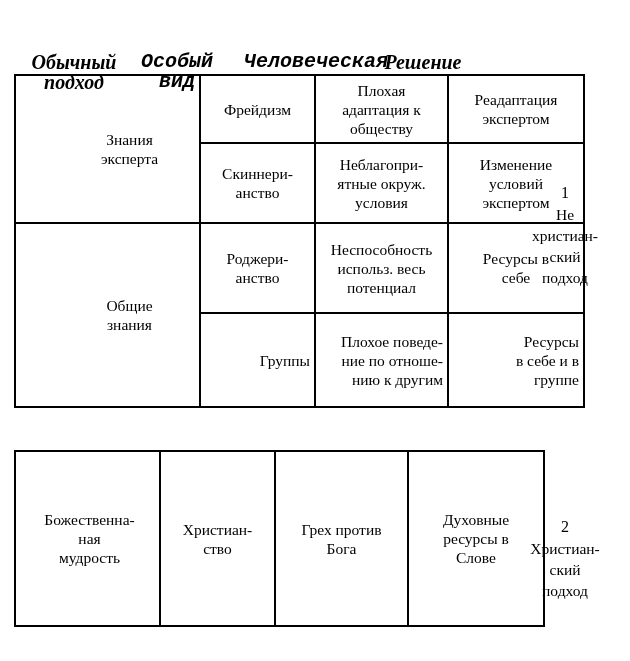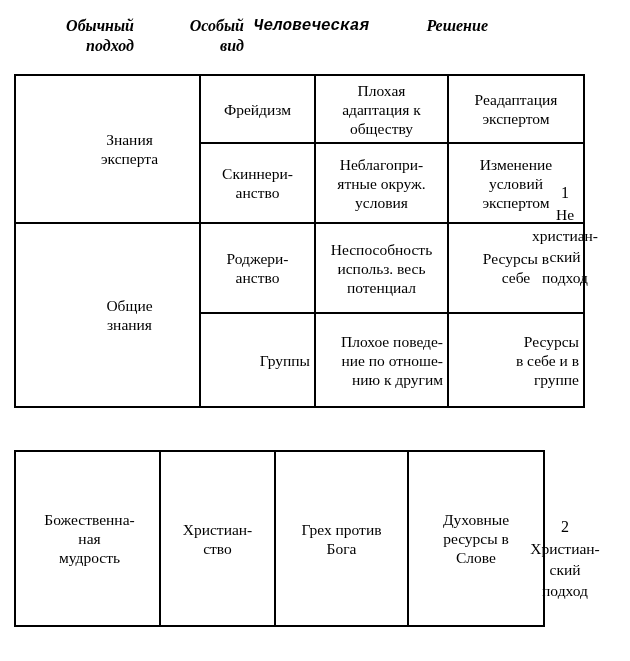--- a/index.html
+++ b/index.html
@@ -29,26 +29,27 @@
     position: absolute;
     left: 14px;
     top: 8px;
     width: 500px;
     height: 60px;
   }
   .hdr {
     position: absolute;
     font-style: italic;
     font-weight: bold;
-    font-size: 16px;
+    font-size: 20px;
     line-height: 20px;
-    text-align: right;
+    text-align: center;
+    margin-top: 36px;
   }
   .hdr-0 { left: 0px;   top: 8px;  width: 120px; }
-  .hdr-1 { left: 120px; top: 8px;  width: 110px; }
+  .hdr-1 { left: 108px; top: 8px;  width: 110px; font-family: Liberation Mono, monospace; }
   .hdr-2 { left: 230px; top: 8px;  width: 125px; font-family: Liberation Mono, monospace; }
   .hdr-3 { left: 344px; top: 8px;  width: 130px; }
 
   
   table.grid {
     position: absolute;
     border-collapse: collapse;
     table-layout: fixed;
   }
   table.grid td {

